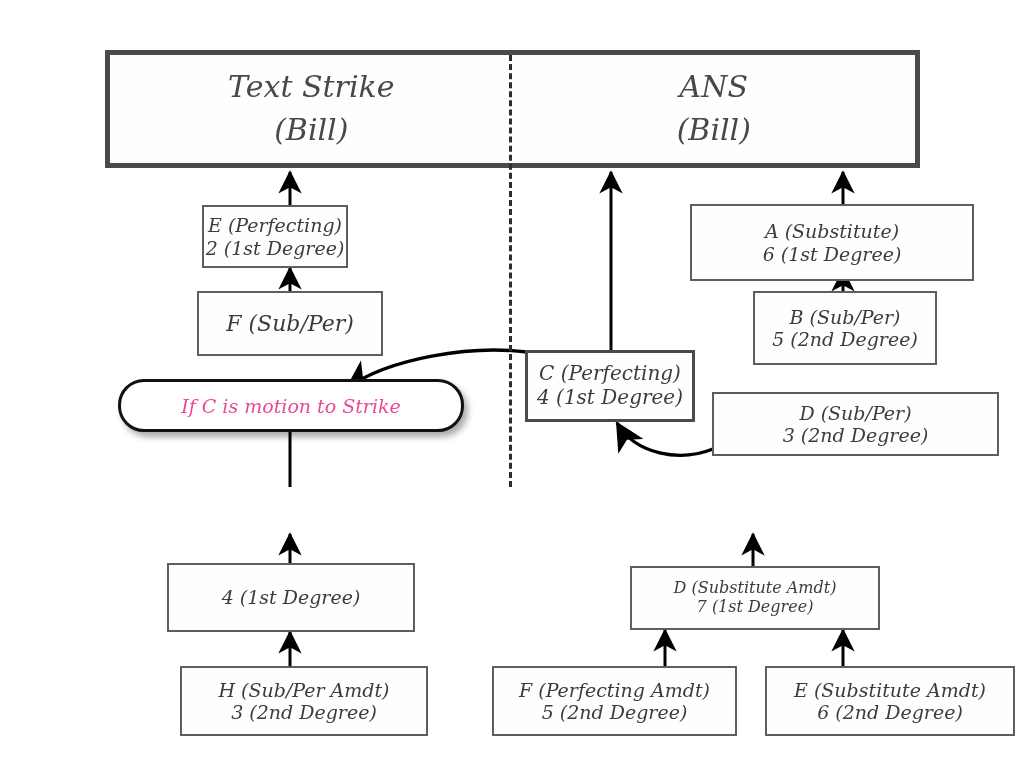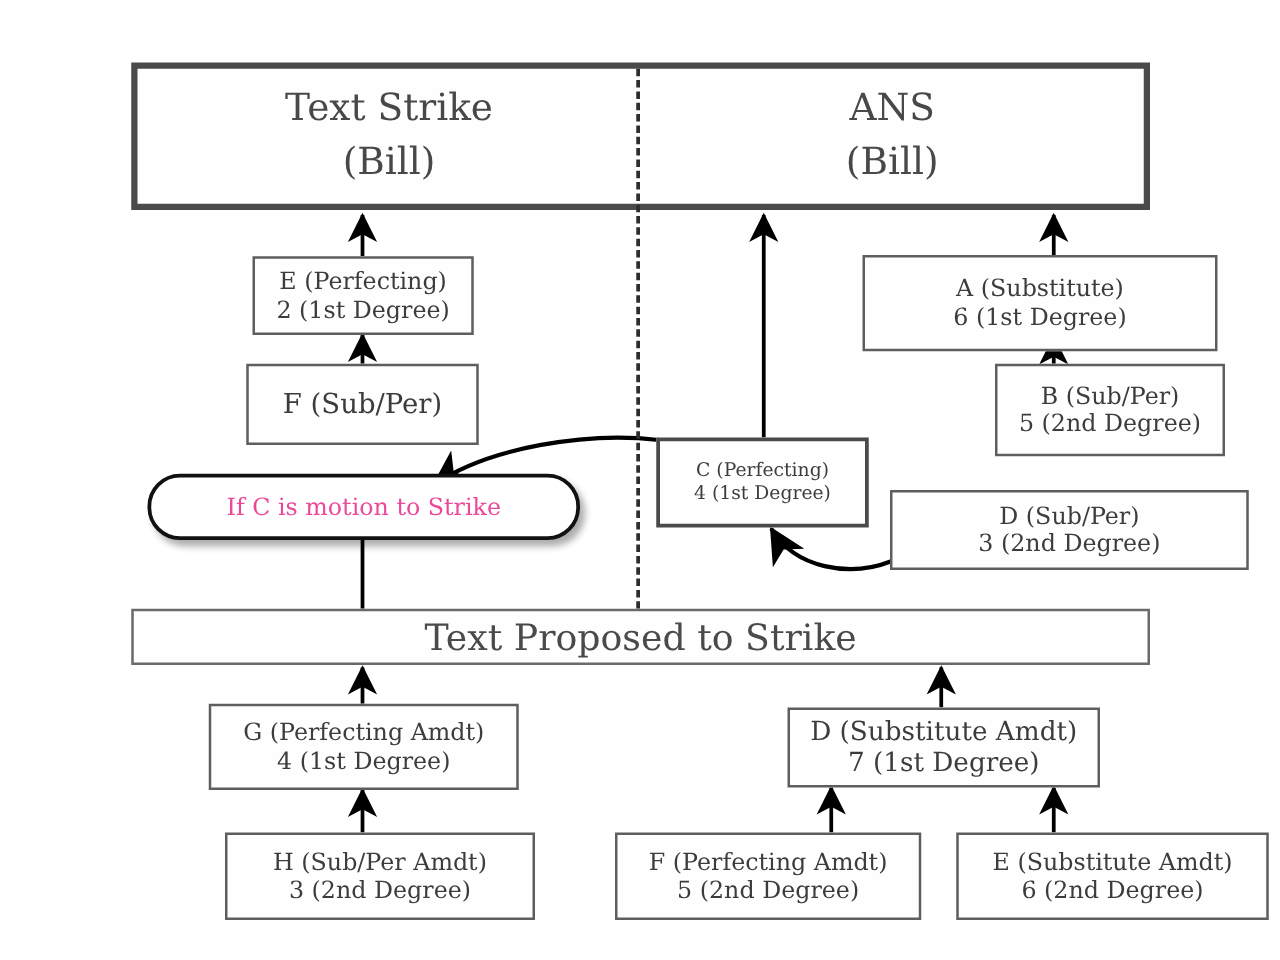--- a/index.html
+++ b/index.html
@@ -12,20 +12,21 @@
     height: 768px;
     overflow: hidden;
     font-family: "DejaVu Serif", "Liberation Serif", serif;
     color: #3a3a3a;
   }
   #stage {
     position: relative;
     width: 1024px;
     height: 768px;
     background: #ffffff;
+    font-style: italic;
   }
   #wires {
     position: absolute;
     left: 0;
     top: 0;
     width: 1024px;
     height: 768px;
     pointer-events: none;
   }
 
@@ -174,63 +175,59 @@
       <span class="ln">Text Strike</span>
       <span class="ln">(Bill)</span>
     </div>
     <div class="header-half">
       <span class="ln">ANS</span>
       <span class="ln">(Bill)</span>
     </div>
   </div>
   <div class="divider-dashed"></div>
 
-  <div class="node" style="left:202px; top:205px; width:177px; height:63px; font-size:19px;">
+  <div class="node" style="left:202px; top:205px; width:146px; height:63px; font-size:19px;">
     <span class="ln">E (Perfecting)</span>
     <span class="ln">2 (1st Degree)</span>
   </div>
 
   <div class="node" style="left:197px; top:291px; width:186px; height:65px; font-size:22px;">
     <span class="ln">F (Sub/Per)</span>
   </div>
 
-  <div class="node strong" style="left:525px; top:350px; width:170px; height:72px; font-size:15px;">
+  <div class="node strong" style="left:525px; top:350px; width:170px; height:72px; font-size:20px;">
     <span class="ln">C (Perfecting)</span>
     <span class="ln">4 (1st Degree)</span>
   </div>
 
   <div class="node" style="left:690px; top:204px; width:284px; height:77px; font-size:19px;">
     <span class="ln">A (Substitute)</span>
     <span class="ln">6 (1st Degree)</span>
   </div>
 
-  <div class="node" style="left:753px; top:291px; width:184px; height:74px; font-size:19px;margin-left:43px;">
+  <div class="node" style="left:753px; top:291px; width:184px; height:74px; font-size:19px;">
     <span class="ln">B (Sub/Per)</span>
     <span class="ln">5 (2nd Degree)</span>
   </div>
 
   <div class="node" style="left:712px; top:392px; width:287px; height:64px; font-size:19px;">
     <span class="ln">D (Sub/Per)</span>
     <span class="ln">3 (2nd Degree)</span>
   </div>
 
   <div class="callout">
     <span>If C is motion to Strike</span>
   </div>
 
-  <div class="mid-bar">
-    <span>Text Proposed to Strike</span>
-  </div>
 
   <div class="node" style="left:167px; top:563px; width:248px; height:69px; font-size:19px;">
-    <span class="ln">G (Perfecting Amdt)</span>
     <span class="ln">4 (1st Degree)</span>
   </div>
 
-  <div class="node" style="left:630px; top:566px; width:250px; height:64px; font-size:21px;">
+  <div class="node" style="left:630px; top:566px; width:250px; height:64px; font-size:16px;">
     <span class="ln">D (Substitute Amdt)</span>
     <span class="ln">7 (1st Degree)</span>
   </div>
 
   <div class="node" style="left:180px; top:666px; width:248px; height:70px; font-size:19px;">
     <span class="ln">H (Sub/Per Amdt)</span>
     <span class="ln">3 (2nd Degree)</span>
   </div>
 
   <div class="node" style="left:492px; top:666px; width:245px; height:70px; font-size:19px;">

